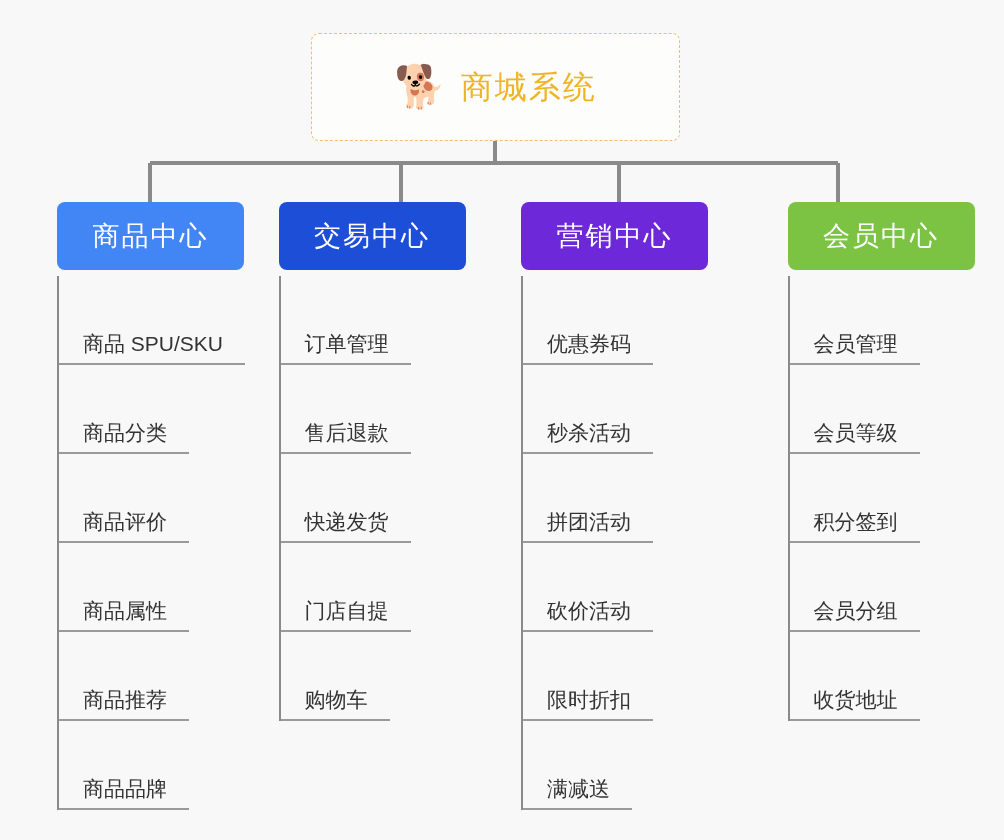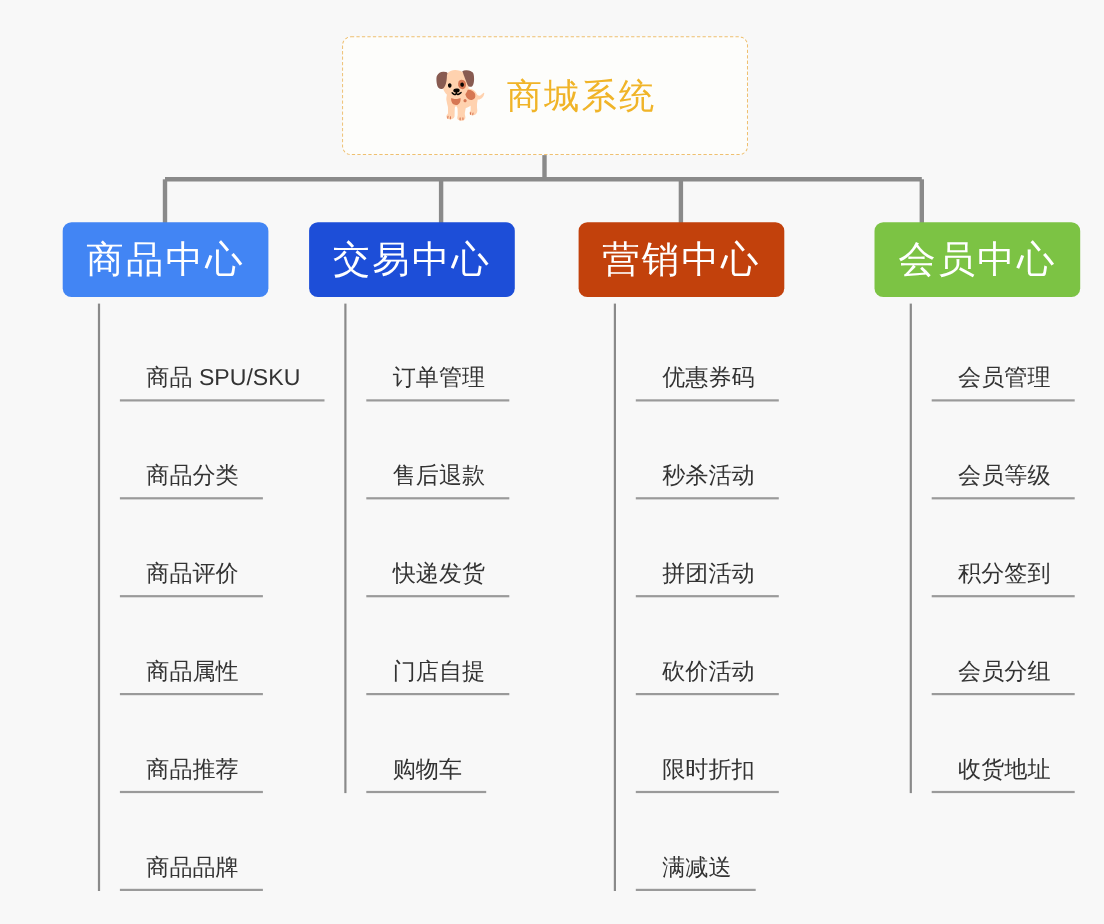--- a/index.html
+++ b/index.html
@@ -75,37 +75,36 @@
   .col-2 { margin-left: 26px; }
   .col-3 { margin-left: 50px; }
 
   .cat-box {
     height: 68px;
     border-radius: 8px;
     display: flex;
     align-items: center;
     justify-content: center;
     color: #FFFFFF;
-    font-size: 34px;
+    font-size: 27px;
     letter-spacing: 2px;
     line-height: 1;
   }
   .cat-0 { background: #4285F4; width: 187px; }
   .cat-1 { background: #1d4ed8; width: 187px; }
-  .cat-2 { background: #c2410c; width: 187px; }
+  .cat-2 { background: #6d28d9; width: 187px; }
   .cat-3 { background: #7CC344; width: 187px; justify-content: center; }
 
   
   .leaves {
     position: relative;
     margin-top: 6px;
-    padding-left: 36px;
+    padding-left: 18px;
     border-left: 2px solid #8A8A8A;
     width: 187px;
-    margin-left: 32px;
   }
   .leaf {
     height: 89px;
     display: flex;
     align-items: flex-end;
     position: relative;
   }
   .leaf-label {
     display: inline-block;
     font-size: 21px;

